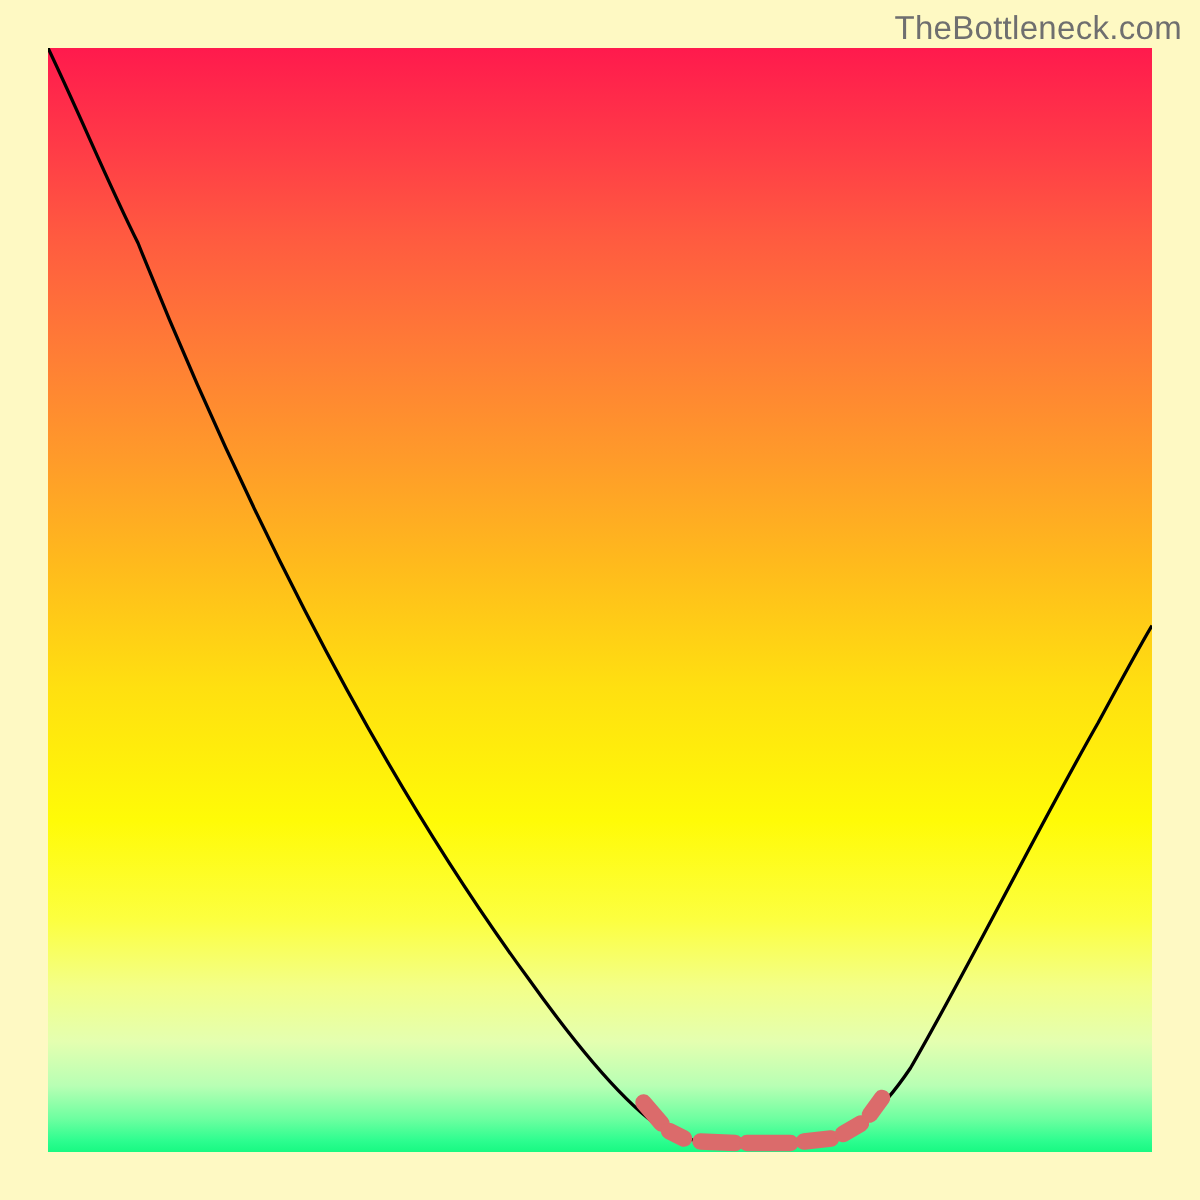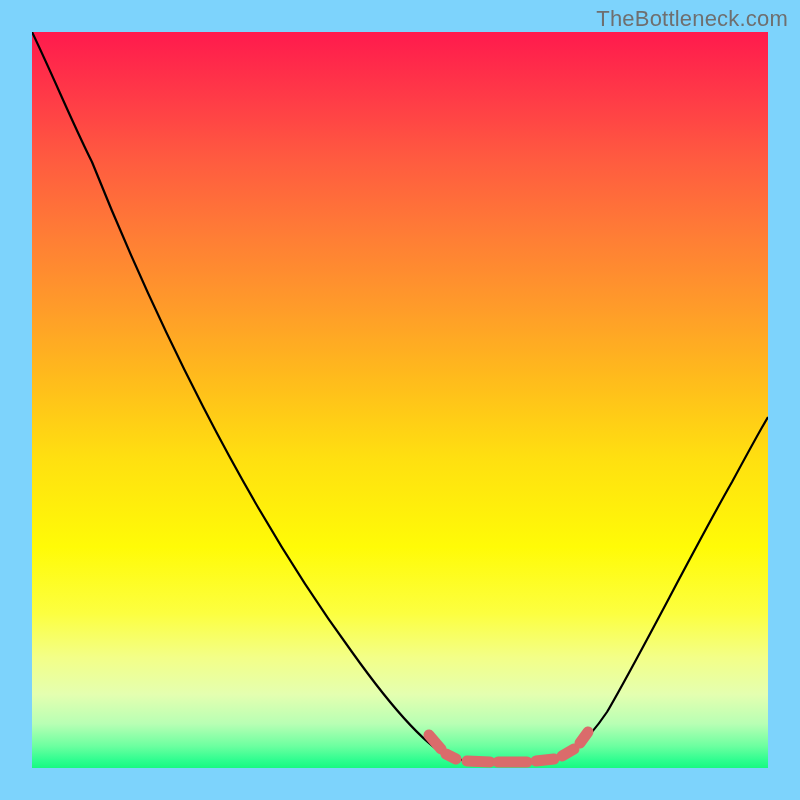--- a/index.html
+++ b/index.html
@@ -10,21 +10,21 @@
     background: #000;
     overflow: hidden;
     font-family: Arial, Helvetica, sans-serif;
   }
   .frame {
     position: absolute;
     top: 0;
     left: 0;
     width: 800px;
     height: 800px;
-    background: #7dd3fc;
+    background: #fef9c3;
   }
   .plot-area {
     position: absolute;
     top: 32px;
     left: 32px;
     width: 736px;
     height: 736px;
     
     background: linear-gradient(
       to bottom,

